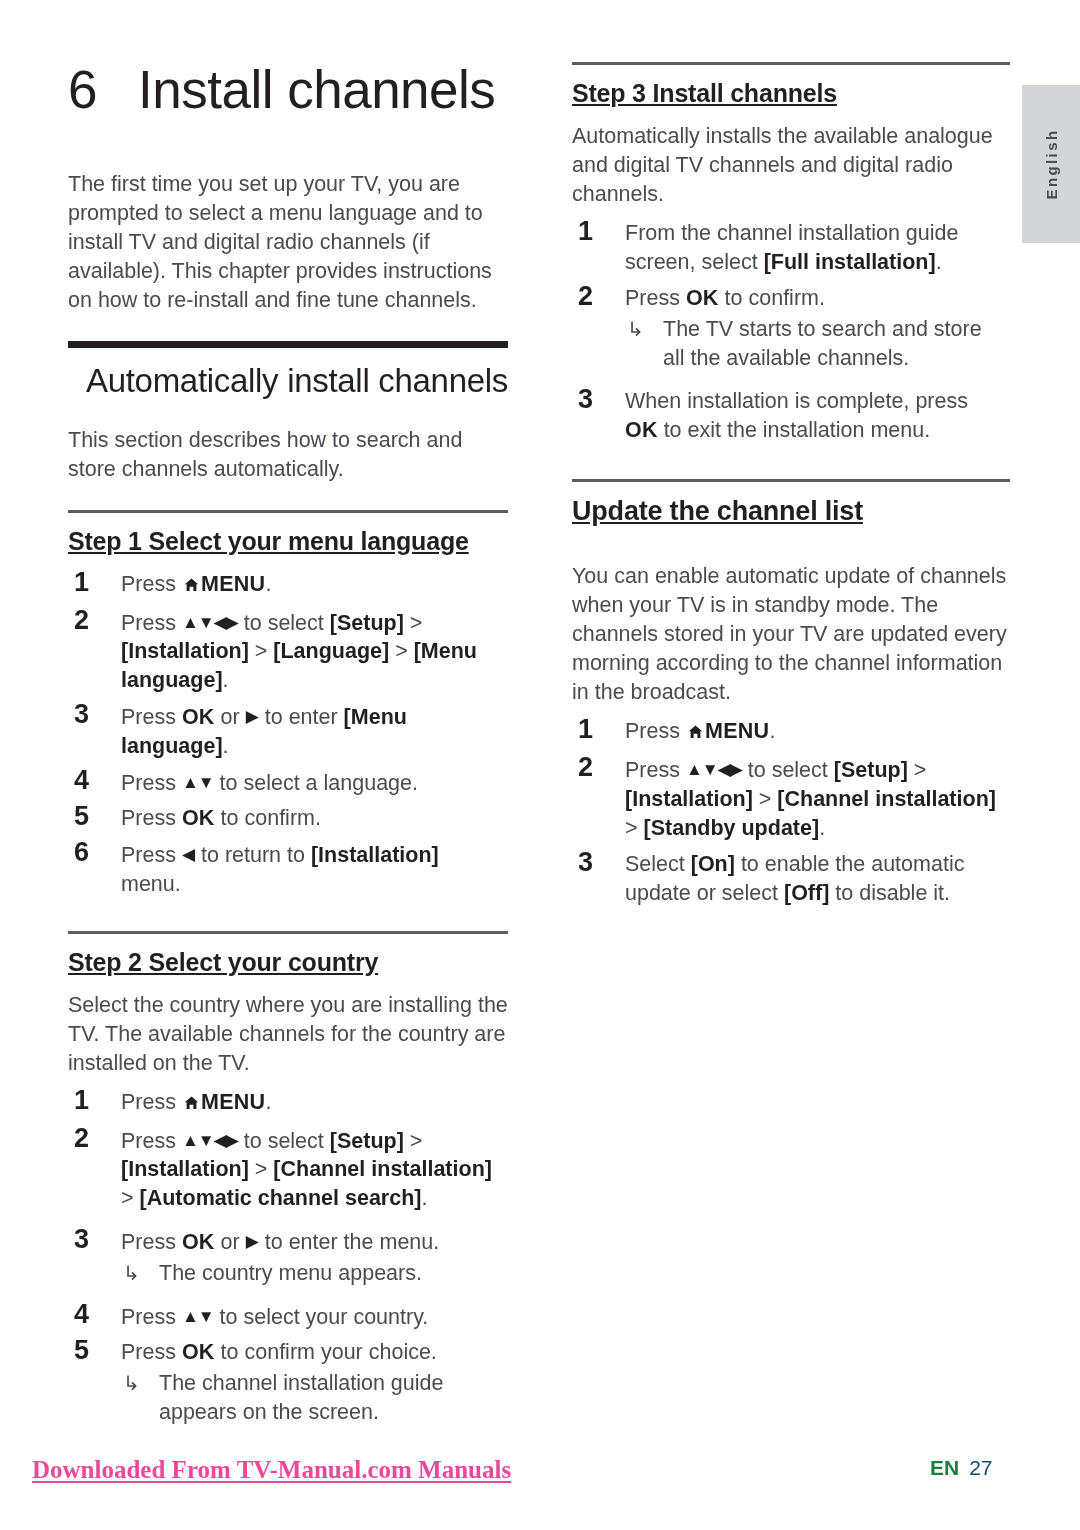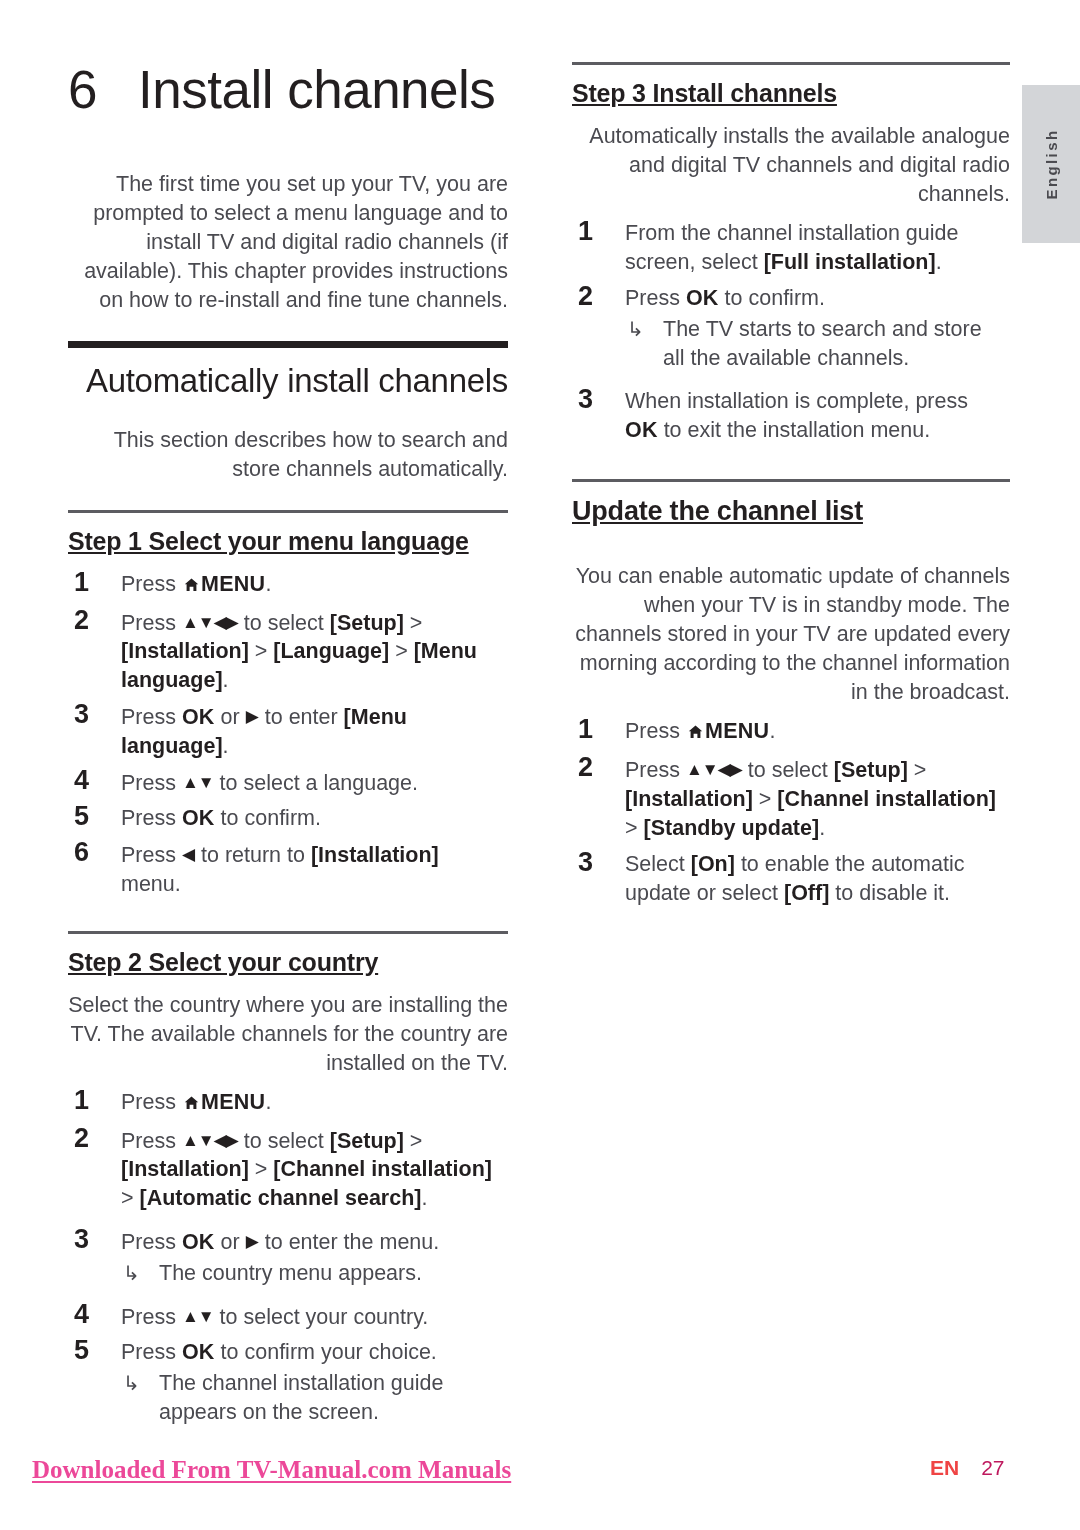--- a/index.html
+++ b/index.html
@@ -99,21 +99,20 @@
     text-decoration: underline;
   }
 
   
   p.body {
     font-size: 21.5px;
     line-height: 29px;
     color: #4a4a50;
     margin: 0 0 26px 0;
     font-weight: 400;
-    text-align: right;
   }
   p.body.tight { margin-bottom: 10px; }
 
   
   ol.steps {
     list-style: none;
     margin: 6px;
     padding: 0;
     counter-reset: stepcounter;
   }
@@ -208,25 +207,25 @@
   }
   .folio {
     position: absolute;
     left: 930px;
     top: 1456px;
     font-size: 21px;
     white-space: nowrap;
   }
   .folio .folio-lang {
     font-weight: 700;
-    color: #ef4444;
+    color: #15803d;
   }
   .folio .folio-num {
-    color: #be185d;
-    margin-left: 22px;
+    color: #0c4a6e;
+    margin-left: 10px;
   }
 </style>
 </head>
 <body>
 
 <div class="page">
 
   <div class="lang-tab">
     <span class="lang-text">English</span>
   </div>

